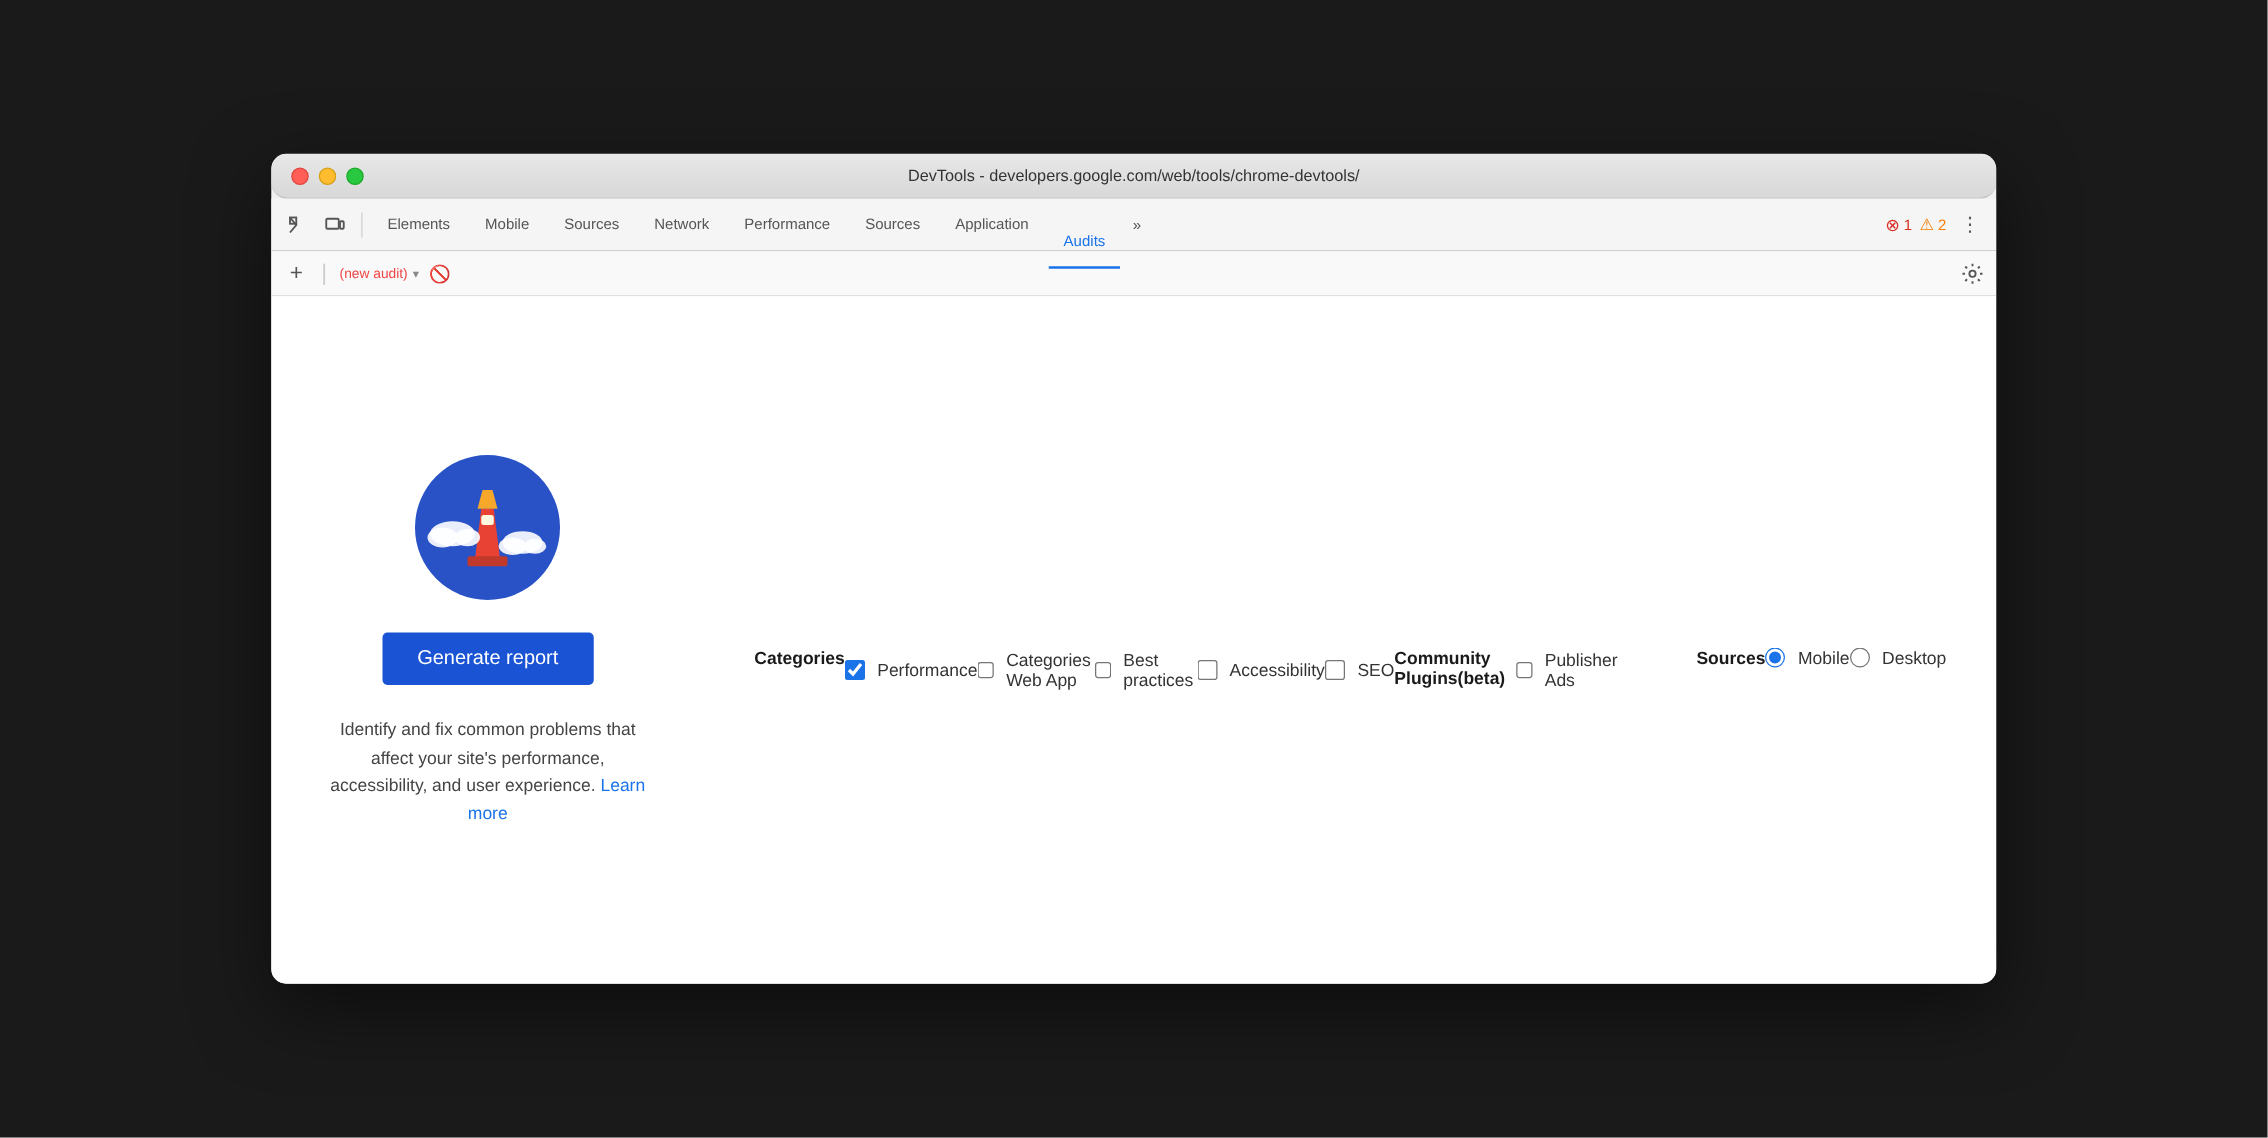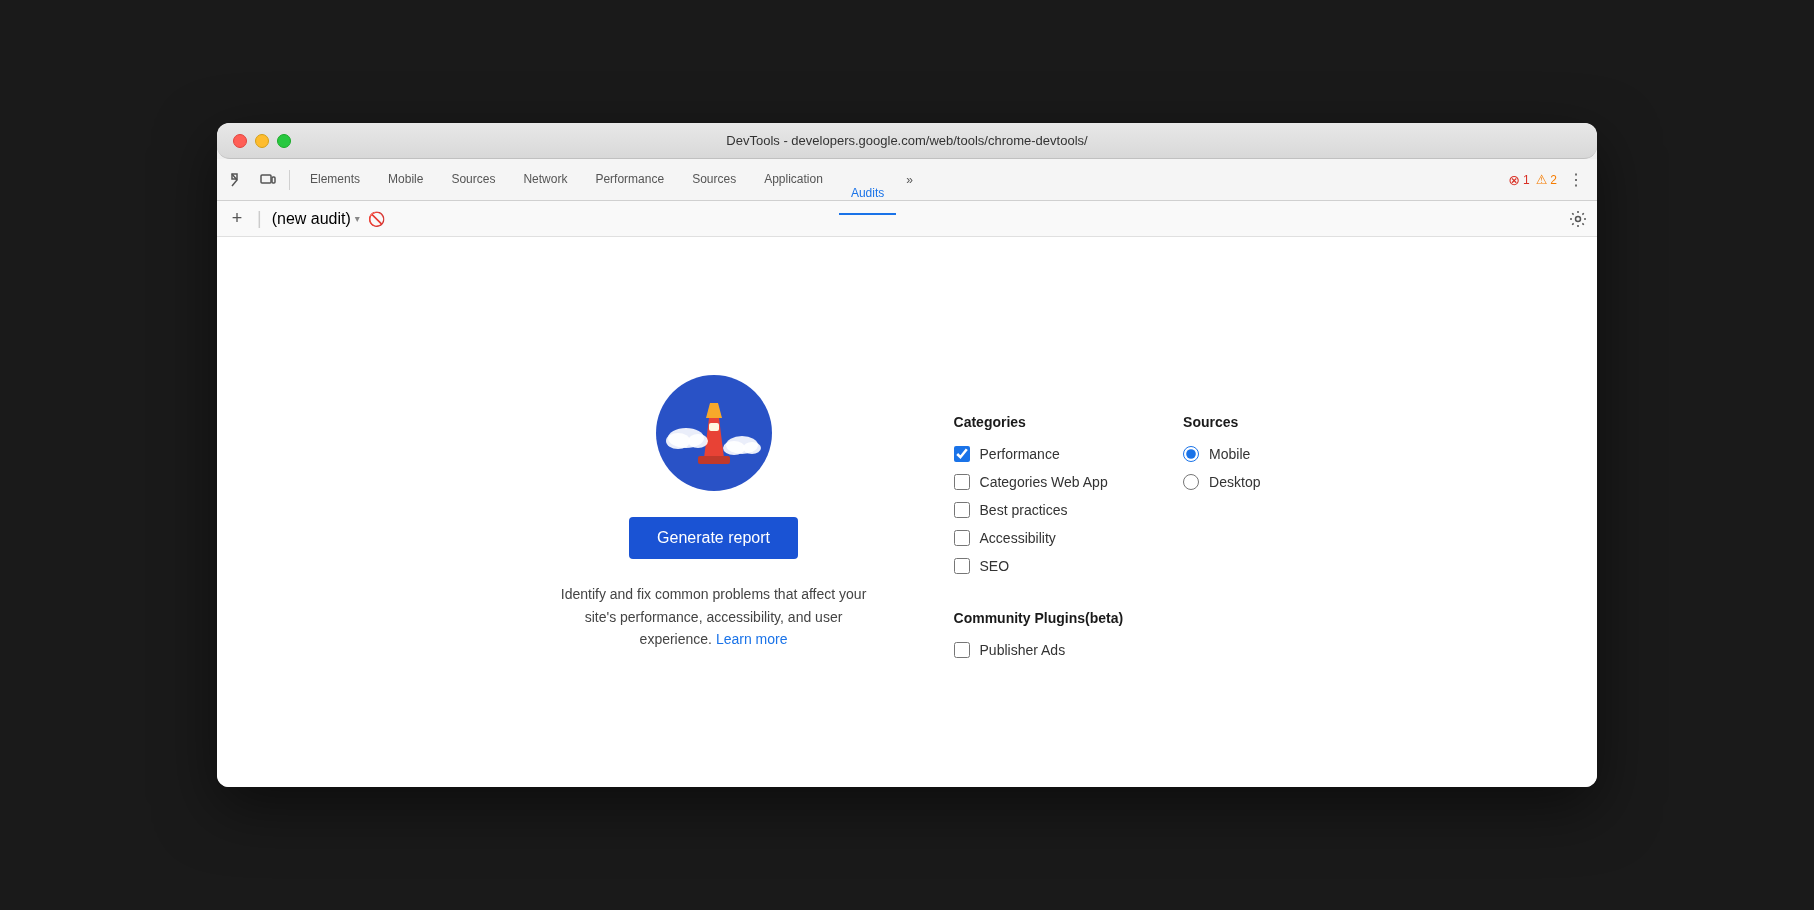--- a/index.html
+++ b/index.html
@@ -164,22 +164,22 @@
       justify-content: center;
     }
 
     .audit-select-wrapper {
       display: flex;
       align-items: center;
       gap: 4px;
     }
 
     .audit-select-text {
-      font-size: 16px;
-      color: #000000;
+      font-size: 11px;
+      color: #ef4444;
     }
 
     .dropdown-arrow {
       font-size: 10px;
       color: #888;
     }
 
     .stop-icon {
       font-size: 14px;
       color: #aaa;
@@ -252,22 +252,21 @@
 
     
     .right-section {
       display: flex;
       gap: 60px;
       align-items: flex-start;
     }
 
     .options-column {
       display: flex;
-      flex-direction: column;
-      gap: 12px;
+      flex-direction: row;
       margin-top: 48px;
     }
 
     .options-title {
       font-size: 14px;
       font-weight: 700;
       color: #1a1a1a;
       margin-bottom: 4px;
     }
 

